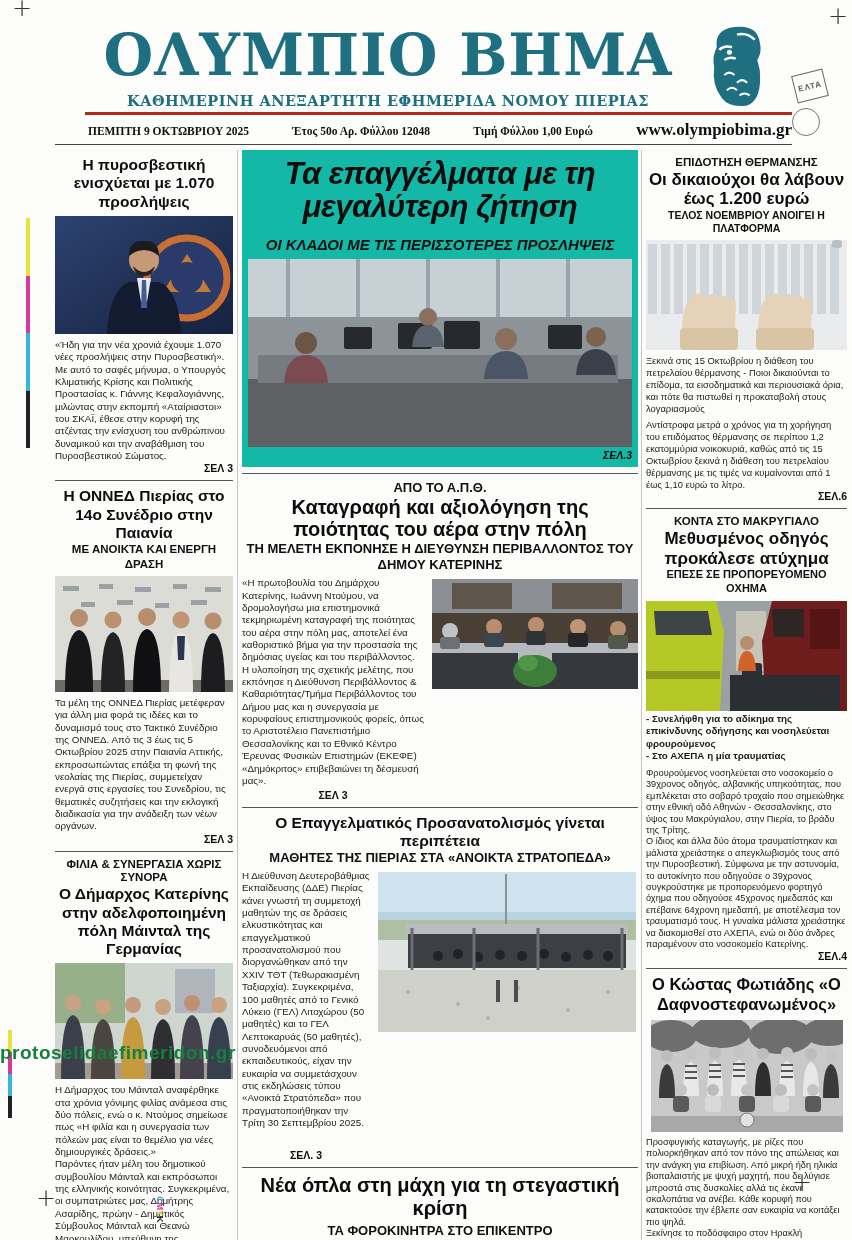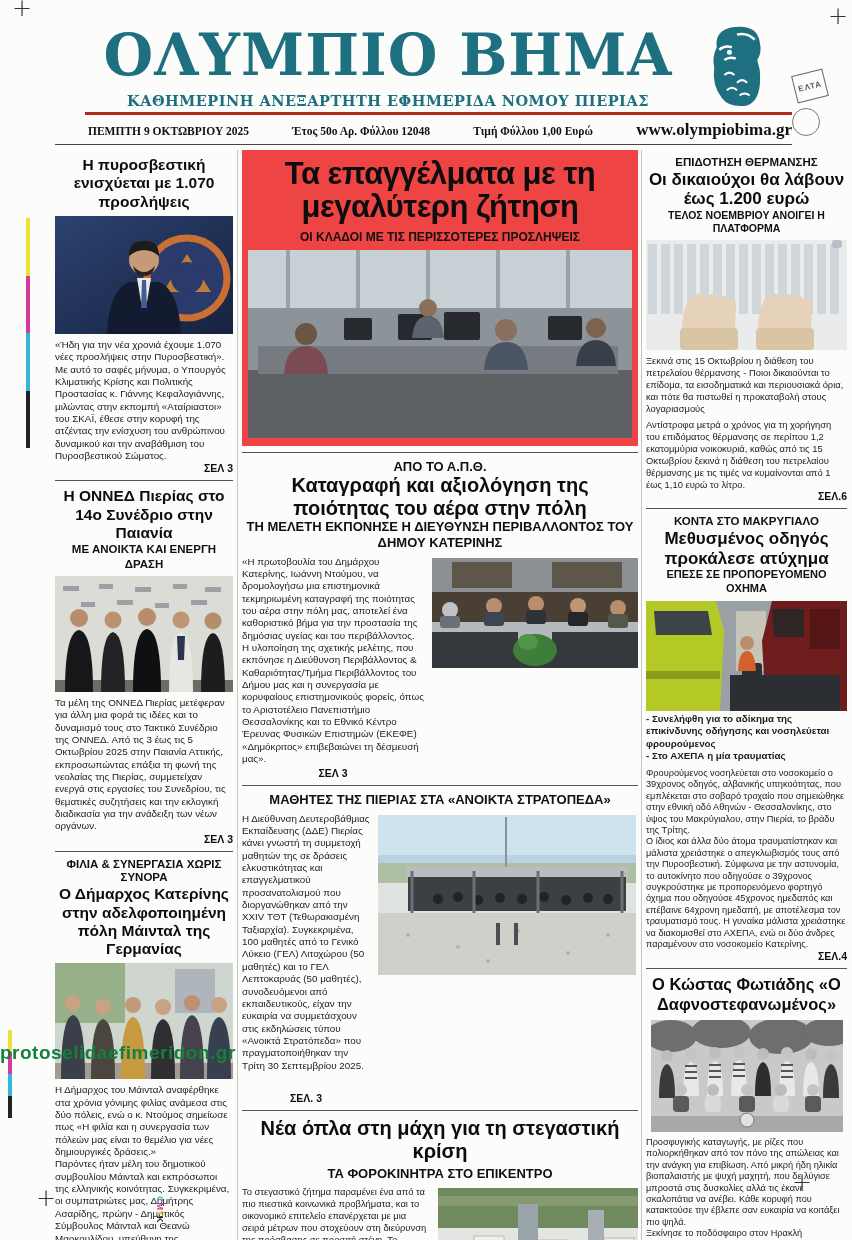--- a/index.html
+++ b/index.html
@@ -34,23 +34,23 @@
   .div-top{border-top:1px solid #555;margin-top:6px;}
   .kick{font-weight:bold;font-size:11.5px;text-align:center;color:#101010;line-height:1.2;}
   .hl{font-weight:bold;text-align:center;color:#0d0d0d;}
   .hl-l{font-size:15.5px;line-height:1.18;}
   .sub{font-weight:bold;font-size:11.5px;text-align:center;color:#101010;line-height:1.25;}
   .body-t{font-size:9.8px;line-height:1.26;color:#1b1b1b;text-align:left;margin-top:5px;}
   .ref{font-weight:bold;font-size:10.5px;text-align:right;color:#0d0d0d;}
   .photo{display:block;margin:5px auto 2px auto;}
   .split{display:flex;gap:8px;margin-top:4px;}
   
-  .mainbox{background:#ef4444;padding:8px 6px 6px 6px;}
+  .mainbox{background:#14b8a6;padding:8px 6px 6px 6px;font-style:italic;}
   .hl-main{font-size:31px;line-height:1.06;letter-spacing:-.5px;}
-  .sub-main{font-size:12px;margin-top:6px;}
+  .sub-main{font-size:15px;margin-top:12px;}
   .hl-c{font-size:20px;line-height:1.12;}
   .hl-c2{font-size:15.5px;line-height:1.15;}
   .hl-housing{font-size:20px;}
   .sub-c{font-size:13px;}
   
   .watermark{position:absolute;left:0px;top:1042px;font-weight:bold;font-size:19px;color:#15803d;
       letter-spacing:.5px;z-index:6;}
   .regbar{position:absolute;width:4px;display:flex;flex-direction:column;z-index:4;}
   .regbar span{flex:1;}
   .cmyk{position:absolute;left:155px;top:1196px;writing-mode:vertical-rl;font-size:9px;font-weight:bold;z-index:4;}
@@ -227,20 +227,21 @@
           <circle cx="58" cy="84" r="11" fill="#6d5546"></circle>
             <path d="M36 124 Q38 96 58 96 Q78 96 80 124 Z" fill="#7c4b52"></path>
           <circle cx="258" cy="80" r="11" fill="#8a6f5c"></circle>
             <path d="M236 120 Q238 92 258 92 Q278 92 280 120 Z" fill="#4b5566"></path>
           <circle cx="348" cy="78" r="10" fill="#7c6350"></circle>
             <path d="M328 116 Q330 90 348 90 Q366 90 368 116 Z" fill="#39404a"></path>
           <circle cx="180" cy="58" r="9" fill="#8a6f5c"></circle>
             <path d="M164 88 Q166 66 180 66 Q194 66 196 88 Z" fill="#5b646e"></path>
         </g>
       </svg>
+      <div class="ref">ΣΕΛ.3</div>
     </div>
 
     <div class="art div-top">
       <div class="kick" style="font-size:13px;">ΑΠΟ ΤΟ Α.Π.Θ.</div>
       <div class="hl hl-c">Καταγραφή και αξιολόγηση της ποιότητας του αέρα στην πόλη</div>
       <div class="sub sub-c">ΤΗ ΜΕΛΕΤΗ ΕΚΠΟΝΗΣΕ Η ΔΙΕΥΘΥΝΣΗ ΠΕΡΙΒΑΛΛΟΝΤΟΣ ΤΟΥ ΔΗΜΟΥ ΚΑΤΕΡΙΝΗΣ</div>
       <div class="split">
         <div style="width:182px;">
           <div class="body-t" style="margin-top:0;">«Η πρωτοβουλία του Δημάρχου Κατερίνης, Ιωάννη Ντούμου, να δρομολογήσω μια επιστημονικά τεκμηριωμένη καταγραφή της ποιότητας του αέρα στην πόλη μας, αποτελεί ένα καθοριστικό βήμα για την προστασία της δημόσιας υγείας και του περιβάλλοντος. Η υλοποίηση της σχετικής μελέτης, που εκπόνησε η Διεύθυνση Περιβάλλοντος &amp; Καθαριότητας/Τμήμα Περιβάλλοντος του Δήμου μας και η συνεργασία με κορυφαίους επιστημονικούς φορείς, όπως το Αριστοτέλειο Πανεπιστήμιο Θεσσαλονίκης και το Εθνικό Κέντρο Έρευνας Φυσικών Επιστημών (ΕΚΕΦΕ) «Δημόκριτος» επιβεβαιώνει τη δέσμευσή μας».</div>
           <div class="ref" style="text-align:center;margin-top:2px;">ΣΕΛ 3</div>
@@ -264,20 +265,21 @@
              <circle cx="186" cy="50" r="8" fill="#b68d6d"></circle>
               <rect x="176" y="56" width="20" height="14" rx="3" fill="#54584a"></rect>
             </g>
           <ellipse cx="103" cy="92" rx="22" ry="16" fill="#3f7d3a"></ellipse>
           <ellipse cx="96" cy="84" rx="10" ry="8" fill="#4f9447"></ellipse>
         </svg>
       </div>
     </div>
 
     <div class="art div-top">
+      <div class="hl hl-c2">Ο Επαγγελματικός Προσανατολισμός γίνεται περιπέτεια</div>
       <div class="sub sub-c">ΜΑΘΗΤΕΣ ΤΗΣ ΠΙΕΡΙΑΣ ΣΤΑ  «ΑΝΟΙΚΤΑ ΣΤΡΑΤΟΠΕΔΑ»</div>
       <div class="split">
         <div style="width:128px;">
           <div class="body-t" style="margin-top:0;">Η Διεύθυνση Δευτεροβάθμιας Εκπαίδευσης (ΔΔΕ) Πιερίας κάνει γνωστή τη συμμετοχή μαθητών της σε δράσεις ελκυστικότητας και επαγγελματικού προσανατολισμού που διοργανώθηκαν από την ΧΧΙV ΤΘΤ (Τεθωρακισμένη Ταξιαρχία). Συγκεκριμένα, 100 μαθητές από το Γενικό Λύκειο (ΓΕΛ) Λιτοχώρου (50 μαθητές) και το ΓΕΛ Λεπτοκαρυάς (50 μαθητές), συνοδευόμενοι από εκπαιδευτικούς, είχαν την ευκαιρία να συμμετάσχουν στις εκδηλώσεις τύπου «Ανοικτά Στρατόπεδα» που πραγματοποιήθηκαν την Τρίτη 30 Σεπτεμβρίου 2025.</div>
           <div class="ref" style="text-align:center;margin-top:20px;">ΣΕΛ. 3</div>
         </div>
         <svg width="258" height="160" viewBox="0 0 258 160" style="flex:none;margin-top:2px;">
           <rect width="258" height="160" fill="#dfe4e2"></rect>
           <rect width="258" height="46" fill="#cfe3ee"></rect>
           <rect y="40" width="258" height="8" fill="#b8d3e0"></rect>

